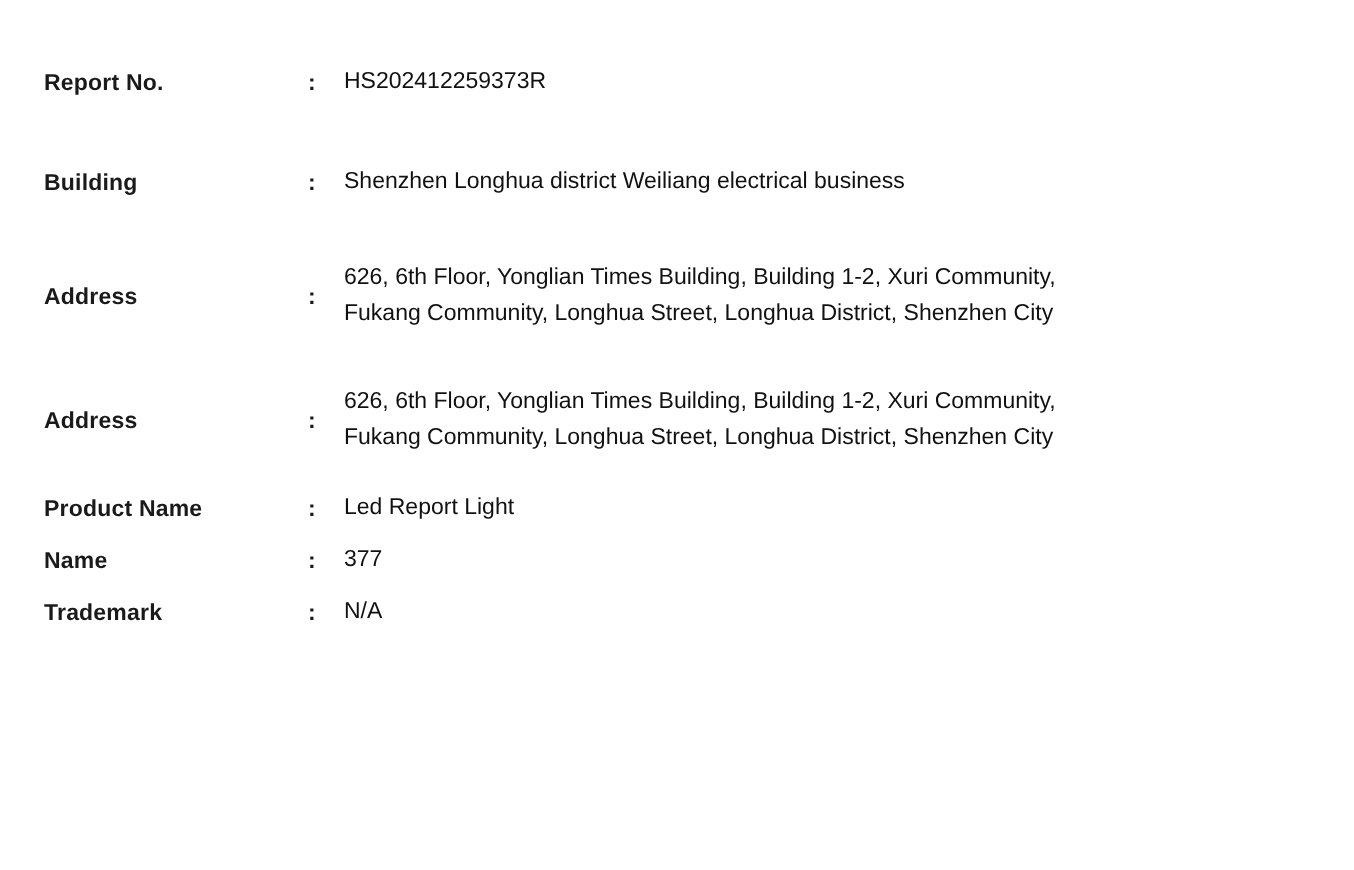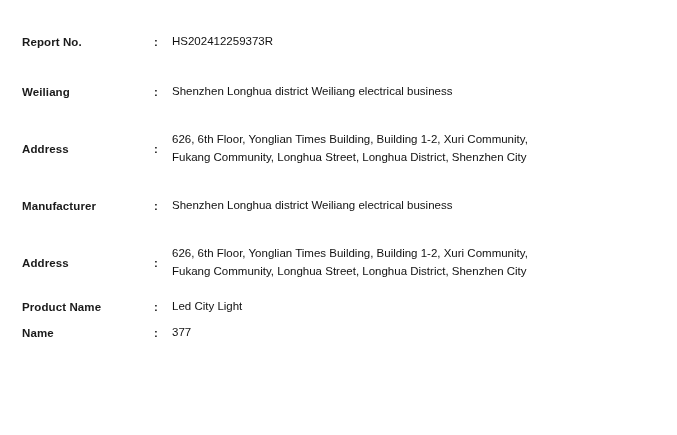--- a/index.html
+++ b/index.html
@@ -66,65 +66,65 @@
 
       <tr class="row-first">
         <td class="c-label">Report No.</td>
         <td class="c-colon">:</td>
         <td class="c-value">
           <span class="val-line">HS202412259373R</span>
         </td>
       </tr>
 
       <tr class="row-tall">
-        <td class="c-label">Weiliang</td>
+        <td class="c-label">Building</td>
         <td class="c-colon">:</td>
         <td class="c-value">
           <span class="val-line">Shenzhen Longhua district Weiliang electrical business</span>
         </td>
       </tr>
 
       <tr class="row-addr">
         <td class="c-label">Address</td>
         <td class="c-colon">:</td>
         <td class="c-value">
           <span class="val-line">626, 6th Floor, Yonglian Times Building, Building 1-2, Xuri Community,</span>
           <span class="val-line">Fukang Community, Longhua Street, Longhua District, Shenzhen City</span>
         </td>
       </tr>
 
-      <tr class="row-tall">
-        <td class="c-label">Manufacturer</td>
-        <td class="c-colon">:</td>
-        <td class="c-value">
-          <span class="val-line">Shenzhen Longhua district Weiliang electrical business</span>
-        </td>
-      </tr>
 
       <tr class="row-addr">
         <td class="c-label">Address</td>
         <td class="c-colon">:</td>
         <td class="c-value">
           <span class="val-line">626, 6th Floor, Yonglian Times Building, Building 1-2, Xuri Community,</span>
           <span class="val-line">Fukang Community, Longhua Street, Longhua District, Shenzhen City</span>
         </td>
       </tr>
 
       <tr class="row-short">
         <td class="c-label">Product Name</td>
         <td class="c-colon">:</td>
         <td class="c-value">
-          <span class="val-line">Led City Light</span>
+          <span class="val-line">Led Report Light</span>
         </td>
       </tr>
 
       <tr class="row-short">
         <td class="c-label">Name</td>
         <td class="c-colon">:</td>
         <td class="c-value">
           <span class="val-line">377</span>
         </td>
       </tr>
 
+      <tr class="row-short">
+        <td class="c-label">Trademark</td>
+        <td class="c-colon">:</td>
+        <td class="c-value">
+          <span class="val-line">N/A</span>
+        </td>
+      </tr>
 
     </tbody>
   </table>
 </div>
 
 </body></html>

